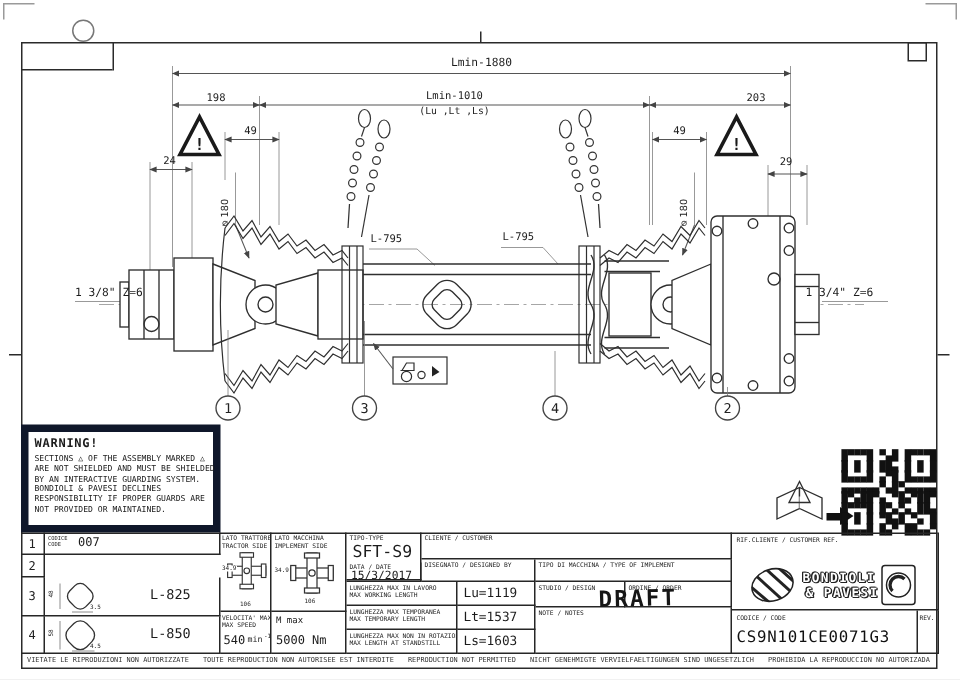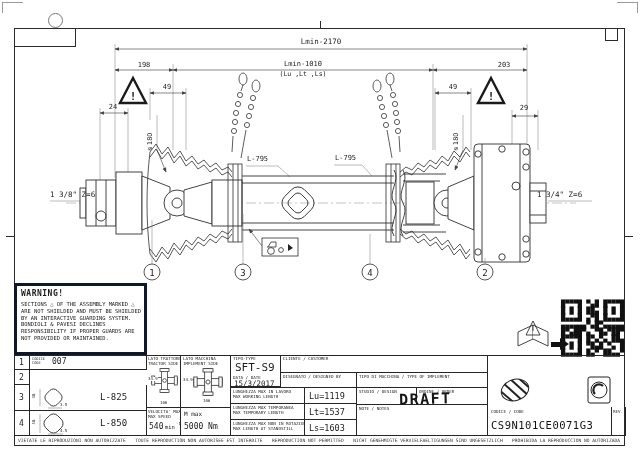--- a/index.html
+++ b/index.html
@@ -256,37 +256,37 @@
   <div class="abs" style="left:560px;top:338px;width:0;height:0;border-top:6px solid transparent;border-bottom:6px solid transparent;border-left:9px solid #111"></div>
   <pre class="qr">█▀▀▀█ ▀▄█ █▀▀▀█
 █ █ █ ██▄ █ █ █
 █▄▄▄█ ▄▀█ █▄▄▄█
 ▄▄▄▄▄▄▀▄█▀▄▄▄▄▄
 █▀▄██▀▄ ▀█▄▀██▀
 █▀▀▀█ █▀▄▀▄ ██▄
 █ █ █ ▀█▄█ ▀▄ █
 █▄▄▄█ █▄▀ ██▄▄▀</pre>
 
-  <span class="lbl" style="left:321px;top:38px;font-size:7.5px;transform:translateX(-50%)">Lmin-2170</span>
+  <span class="lbl" style="left:321px;top:38px;font-size:7.5px;transform:translateX(-50%)">Lmin-1880</span>
   <span class="lbl" style="left:144px;top:62px;font-size:7px;transform:translateX(-50%)">198</span>
   <span class="lbl" style="left:303px;top:61px;font-size:7px;transform:translateX(-50%)">Lmin-1010</span>
   <span class="lbl" style="left:303px;top:71px;font-size:6.5px;transform:translateX(-50%)">(Lu ,Lt ,Ls)</span>
   <span class="lbl" style="left:504px;top:62px;font-size:7px;transform:translateX(-50%)">203</span>
   <span class="lbl" style="left:167px;top:84px;font-size:7px;transform:translateX(-50%)">49</span>
   <span class="lbl" style="left:453px;top:84px;font-size:7px;transform:translateX(-50%)">49</span>
   <span class="lbl" style="left:113px;top:104px;font-size:7px;transform:translateX(-50%)">24</span>
   <span class="lbl" style="left:524px;top:105px;font-size:7px;transform:translateX(-50%)">29</span>
   <span class="lbl vrot" style="left:147px;top:117px;height:36px">⌀180</span>
   <span class="lbl vrot" style="left:453px;top:117px;height:36px">⌀180</span>
   <span class="lbl" style="left:247px;top:156px;font-size:7px">L-795</span>
   <span class="lbl" style="left:335px;top:155px;font-size:7px">L-795</span>
   <span class="lbl" style="left:50px;top:191px;font-size:7.5px">1 3/8" Z=6</span>
   <span class="lbl" style="left:537px;top:191px;font-size:7.5px">1 3/4" Z=6</span>
 
-  <div class="abs" style="left:14px;top:283px;width:133px;height:72px;border:3px solid #0f172a;box-sizing:border-box">
+  <div class="abs" style="left:14px;top:283px;width:133px;height:72px;border:5px solid #0f172a;box-sizing:border-box">
     <span class="lbl" style="left:4px;top:4px;font-size:8px;font-weight:bold;letter-spacing:0.5px">WARNING!</span>
     <div class="abs" style="left:4px;top:15px;width:122px;font-size:5.4px;line-height:1.25;white-space:normal">SECTIONS △ OF THE ASSEMBLY MARKED △ ARE NOT SHIELDED AND MUST BE SHIELDED BY AN INTERACTIVE GUARDING SYSTEM. BONDIOLI &amp; PAVESI DECLINES RESPONSIBILITY IF PROPER GUARDS ARE NOT PROVIDED OR MAINTAINED.</div>
   </div>
 
   <div class="abs" style="left:14px;top:355px;width:611px;height:1px;background:#262626"></div>
 
   <div class="cell num" style="left:14px;top:355px;width:16px;height:15px">1</div>
   <div class="cell" style="left:30px;top:355px;width:117px;height:15px">
     <span class="lbl tinylbl" style="left:2px;top:2px">CODICE
 CODE</span>
@@ -410,20 +410,25 @@
     <span class="hdr" style="left:2px;top:1px">STUDIO / DESIGN</span>
   </div>
   <div class="cell" style="left:417px;top:388px;width:71px;height:17px">
     <span class="hdr" style="left:2px;top:1px">ORDINE / ORDER</span>
   </div>
   <div class="cell" style="left:357px;top:405px;width:131px;height:31px">
     <span class="hdr" style="left:2px;top:1px">NOTE / NOTES</span>
   </div>
   <span class="draft">DRAFT</span>
 
+  <div class="cell" style="left:488px;top:355px;width:138px;height:52px">
+    <span class="hdr" style="left:3px;top:2px">RIF.CLIENTE / CUSTOMER REF.</span>
+    <span class="brand abs" style="left:47px;top:26px">BONDIOLI</span>
+    <span class="brand abs" style="left:49px;top:36px">&amp; PAVESI</span>
+  </div>
   <div class="cell" style="left:488px;top:407px;width:124px;height:29px">
     <span class="hdr" style="left:3px;top:2px">CODICE / CODE</span>
     <span class="lbl code" style="left:3px;top:13px">CS9N101CE0071G3</span>
   </div>
   <div class="cell" style="left:612px;top:407px;width:14px;height:29px">
     <span class="hdr" style="left:1px;top:2px">REV.</span>
   </div>
 
   <div class="footer">
     <span>VIETATE LE RIPRODUZIONI NON AUTORIZZATE</span>

